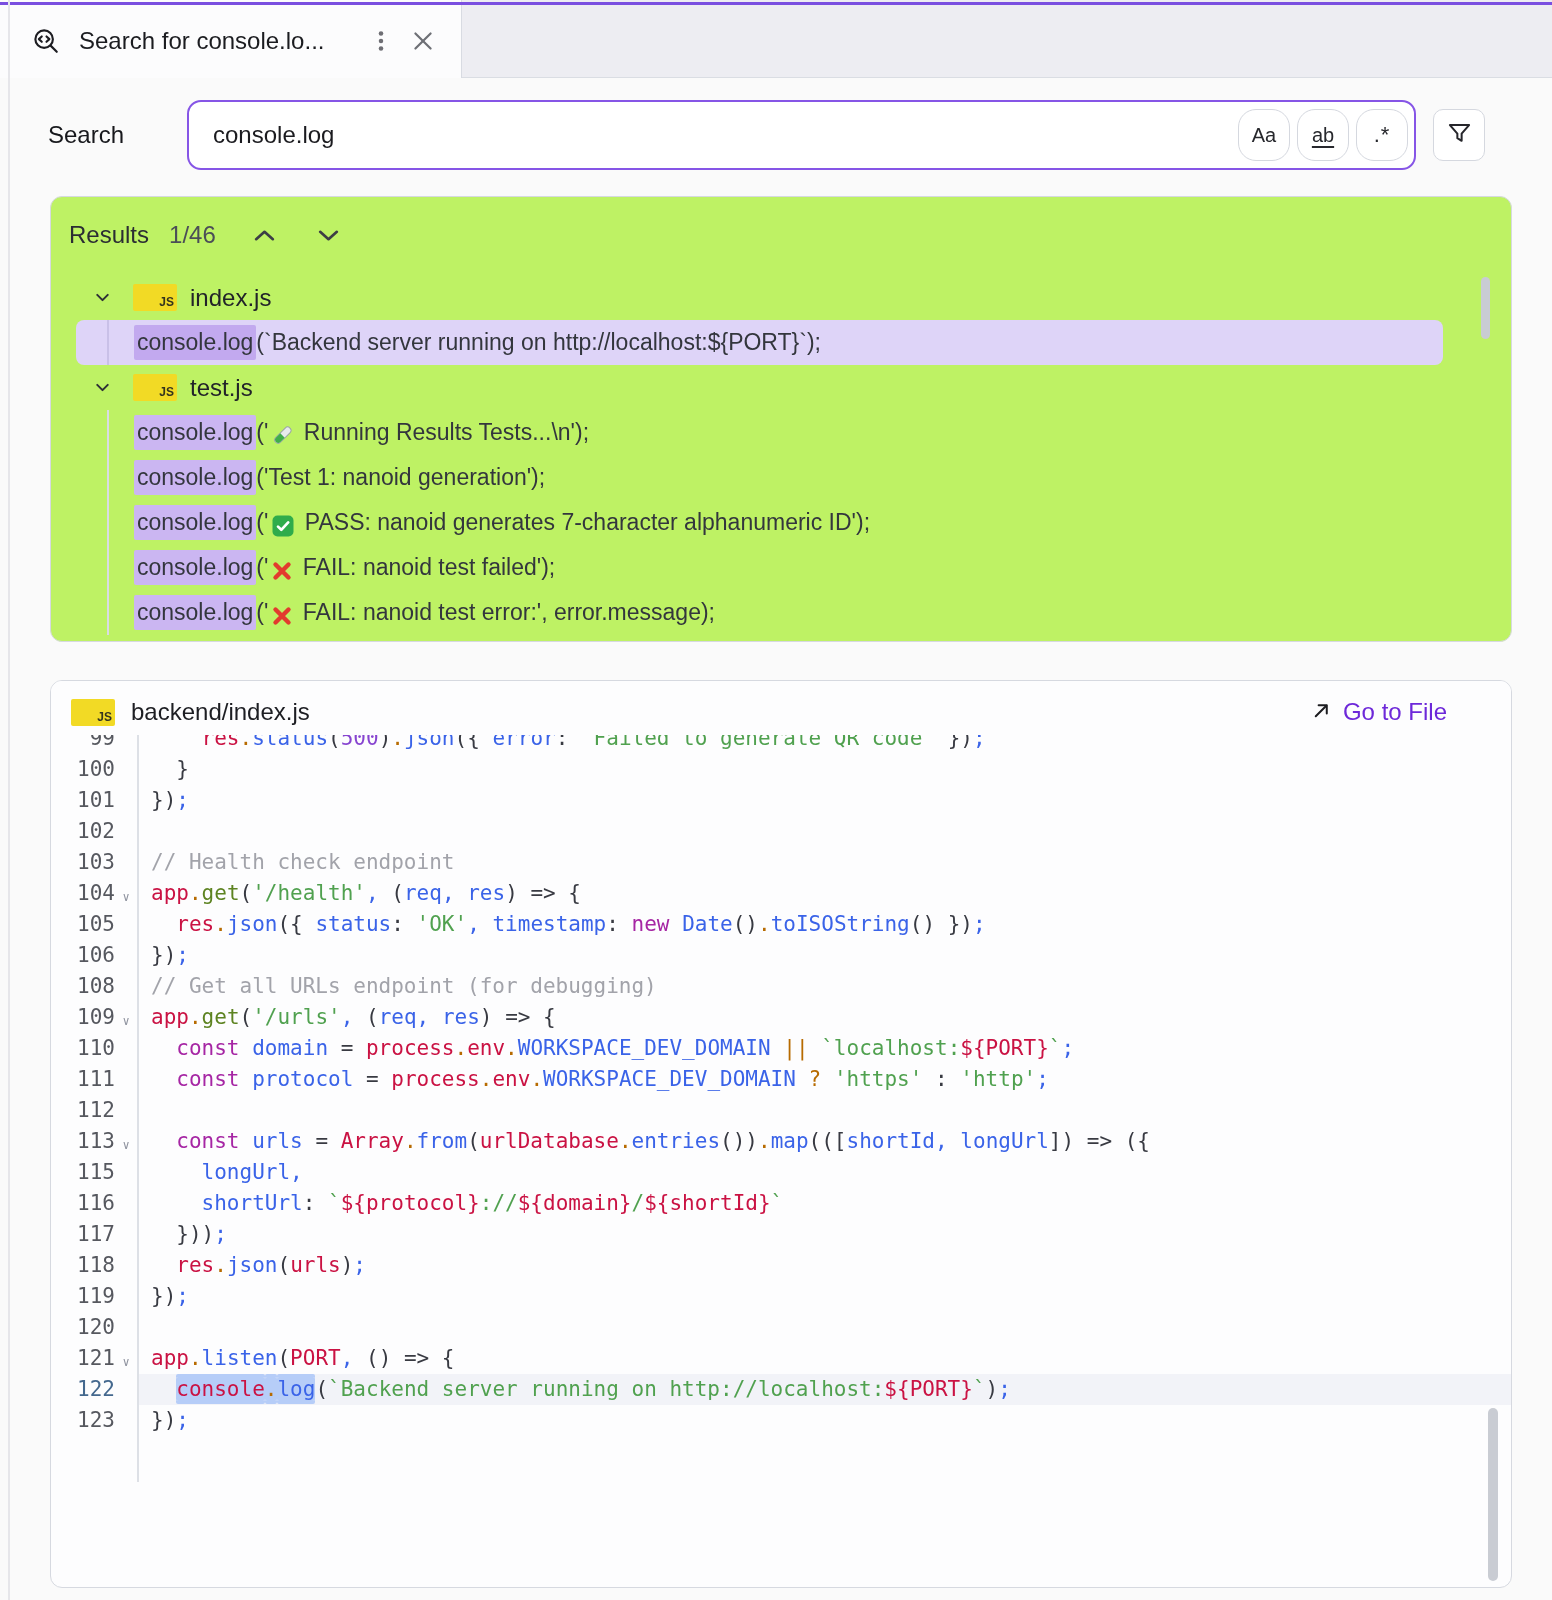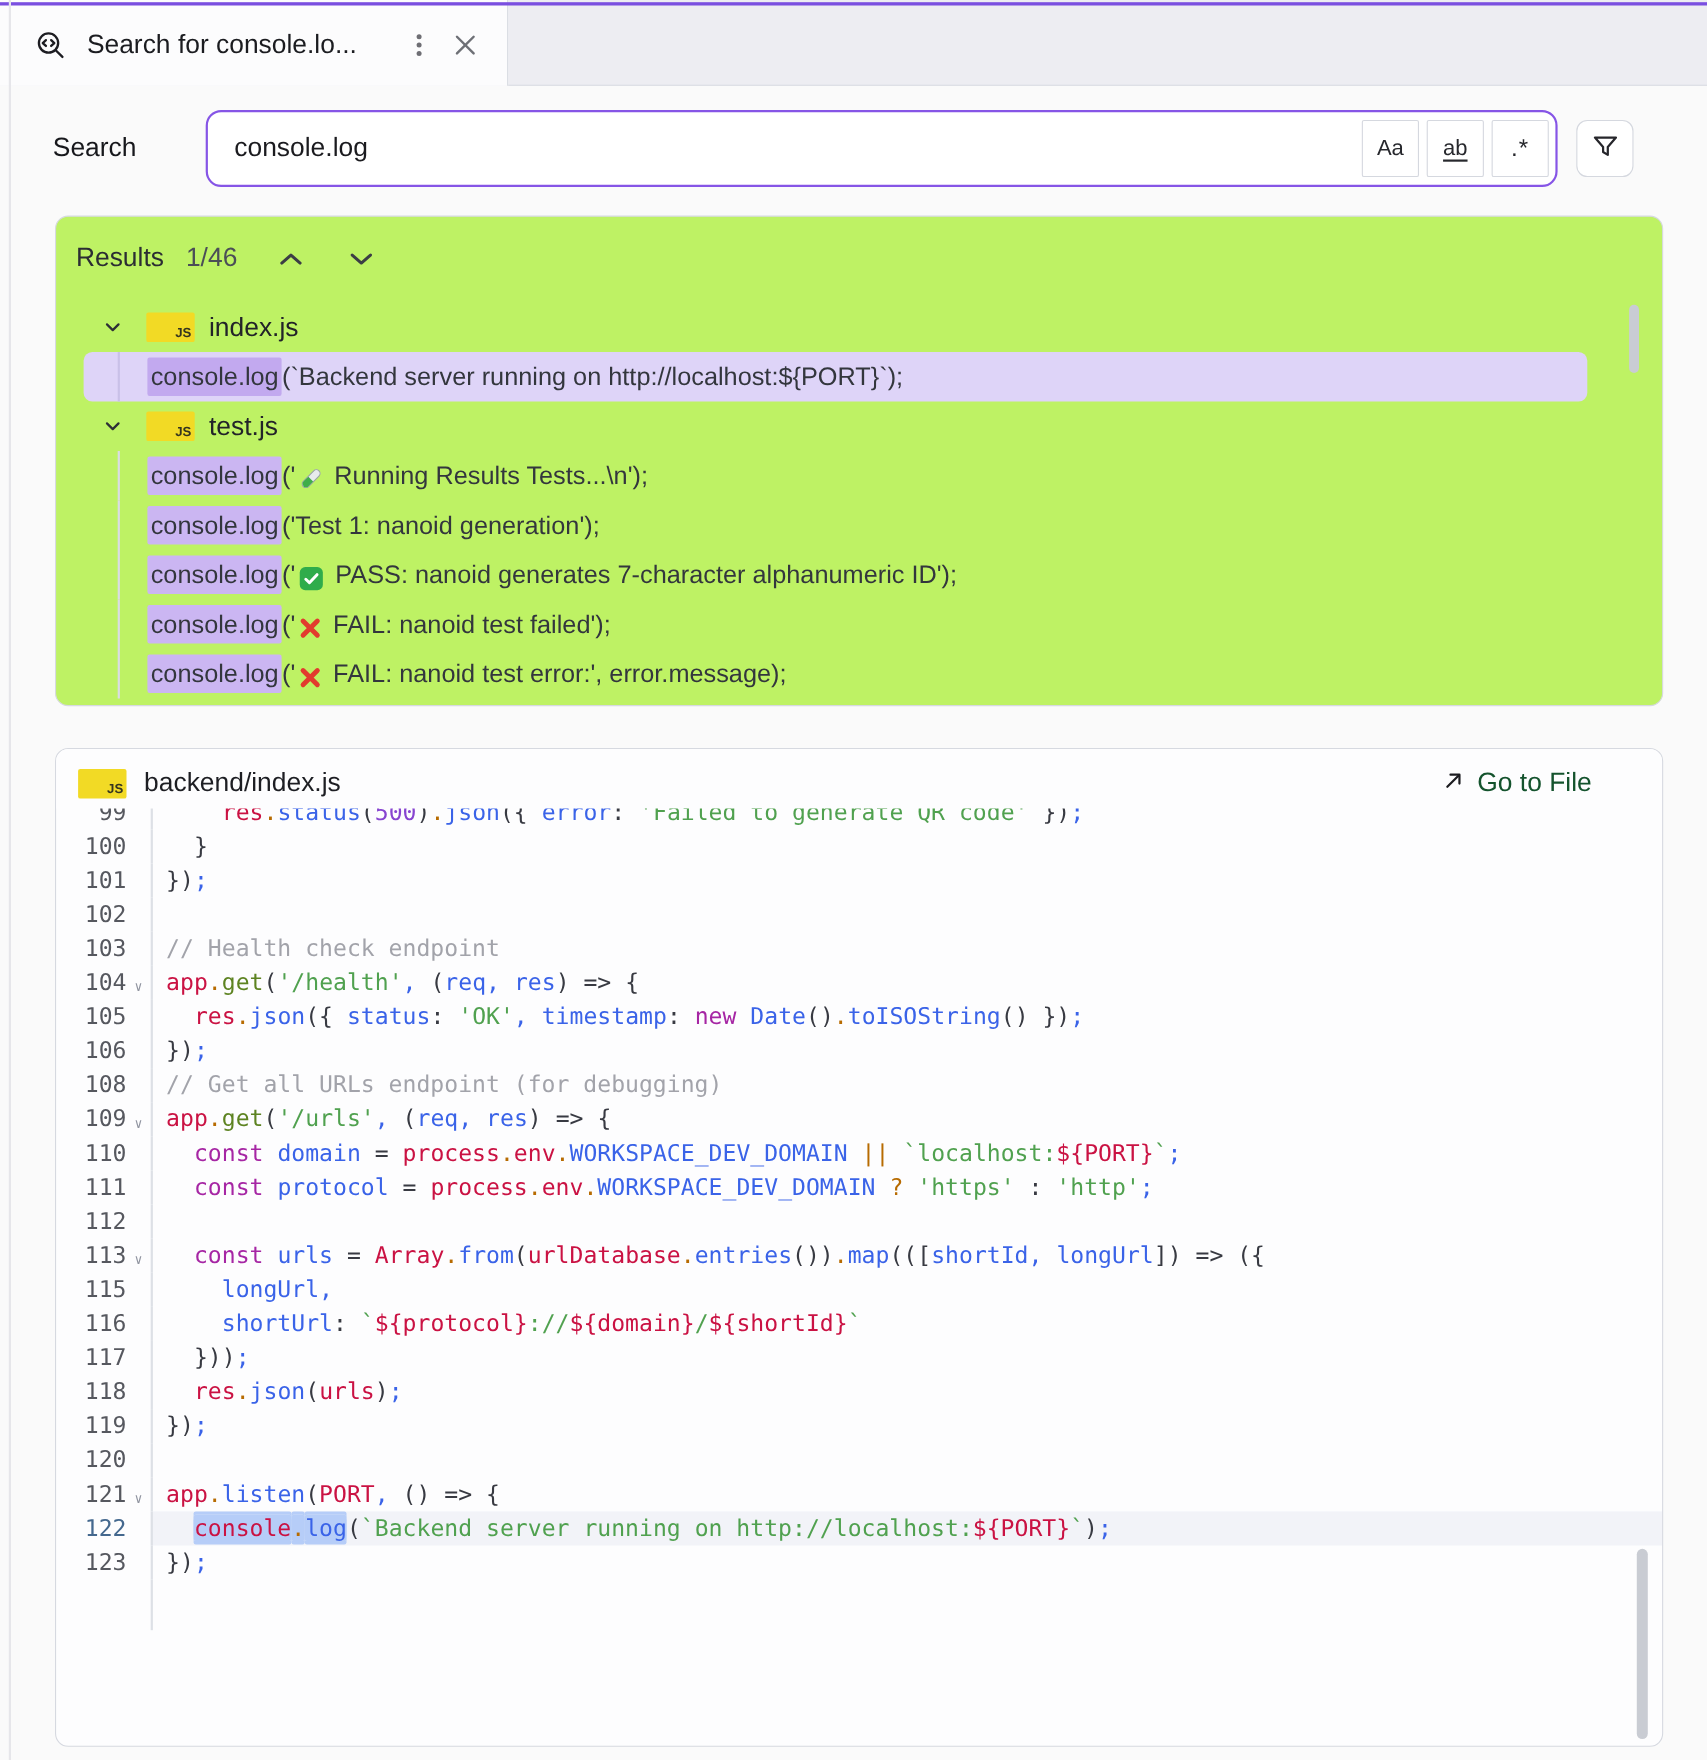--- a/index.html
+++ b/index.html
@@ -16,21 +16,21 @@
   .iconbtn { display:flex; align-items:center; justify-content:center; width:36px; height:36px; border-radius:6px; }
   .tabbar-rest { flex:1; border-bottom:1.5px solid #dadde3; background:#ededf2; }
 
   
   .search-row { display:flex; align-items:center; margin-top:22px; padding:0 67px 0 48px; }
   .search-label { width:139px; font-size:24px; color:#17181c; }
   .input-wrap { position:relative; flex:1; height:70px; margin-right:17px; }
   .search-input { width:100%; height:70px; border:2px solid #8655e6; border-radius:14px; background:#fff;
     font-family:"Liberation Sans",sans-serif; font-size:24px; color:#1b1b1f; padding:0 190px 0 24px; outline:none; }
   .opt-group { position:absolute; right:8px; top:9px; display:flex; gap:7px; }
-  .optbtn { width:52px; height:52px; border:1.5px solid #d5d8df; border-radius:2px; background:#fff;
+  .optbtn { width:52px; height:52px; border:1.5px solid #d5d8df; border-radius:18px; background:#fff;
     font-size:20px; color:#27282d; display:flex; align-items:center; justify-content:center; }
   .optbtn .uw { text-decoration:underline; text-underline-offset:4px; text-decoration-thickness:2px; }
   .optbtn .rx { letter-spacing:1px; font-size:22px; }
   .filterbtn { width:52px; height:52px; border:1.5px solid #d5d8df; border-radius:10px; background:#fff;
     display:flex; align-items:center; justify-content:center; flex-shrink:0; }
 
   
   .results-panel { position:relative; margin:26px 40px 0 50px; background:#bef264;
     border:1.5px solid #d6d9e0; border-radius:12px; padding:24px 0 6px; }
   .results-header { display:flex; align-items:center; padding-left:18px; margin-bottom:26px; }
@@ -52,21 +52,21 @@
   .emoji { display:inline-flex; margin:0 3px; transform:translateY(3px); }
   .rs-thumb { position:absolute; right:21px; top:80px; width:9px; height:62px; background:#c9ccd3; border-radius:5px; }
 
   
   .preview-panel { position:relative; margin:38px 40px 14px 50px; height:908px; background:#fdfdfe;
     border:1.5px solid #d6d9e0; border-radius:12px; overflow:hidden; }
   .preview-header { position:relative; z-index:3; height:54px; background:#fdfdfe;
     display:flex; align-items:center; padding:8px 64px 0 20px; }
   .preview-file { font-size:24px; color:#1d1e23; margin-left:16px; margin-right:auto; }
   .goto { display:flex; align-items:center; gap:10px; }
-  .goto-label { font-size:24px; color:#14532d; }
+  .goto-label { font-size:24px; color:#6d28d9; }
 
   .code { position:relative; z-index:1; margin-top:-12px;
     font-family:"DejaVu Sans Mono", monospace; font-size:21px; line-height:31px; color:#383a42; }
   .cl { display:flex; height:31px; }
   .ln { width:64px; text-align:right; color:#56585f; flex-shrink:0; }
   .cl.hl-line .ln { color:#44688e; }
   .fold { width:22px; text-align:center; color:#9094a0; font-size:12px; line-height:38px; flex-shrink:0; }
   .lc { flex:1; border-left:2px solid #dde0e6; padding-left:12px; white-space:pre; }
   .cl.hl-line .lc { background:#f2f3f8; }
   .gut-fill { height:46px; display:flex; }

